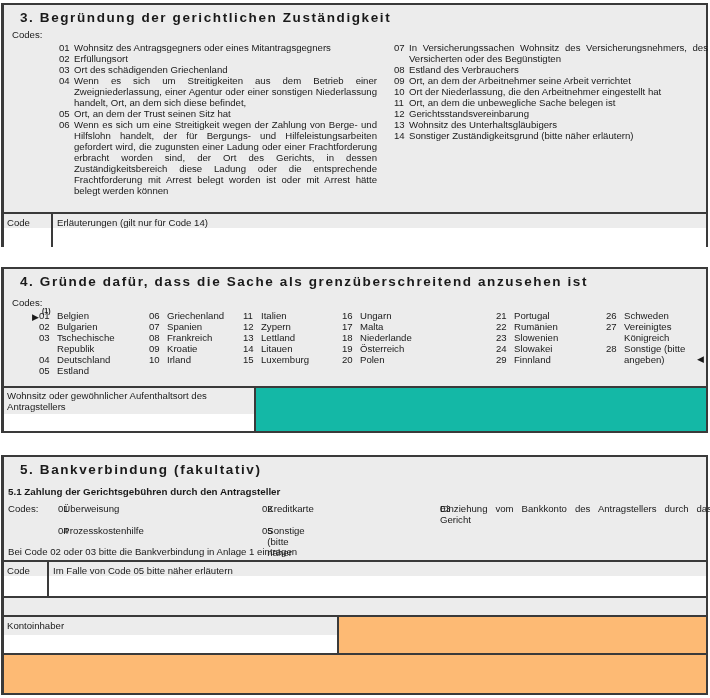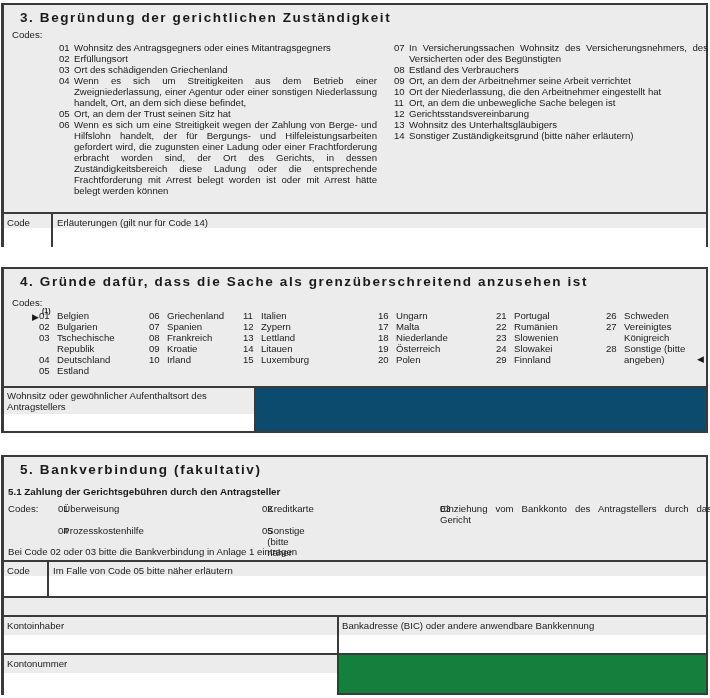--- a/index.html
+++ b/index.html
@@ -24,38 +24,38 @@
   .s3-code-row .c2 { flex: 1; padding: 3px 4px; background: linear-gradient(#ececec 0, #ececec 14px, #ffffff 14px); }
 
   
   #s4 { top: 267px; height: 166px; }
   #s4 .codes-label { position: absolute; top: 28px; left: 4px; }
   .arrow-left { position: absolute; top: 43px; left: 28px; font-size: 9px; }
   .sup { position: absolute; top: 36px; left: 38px; font-size: 7px; font-weight: bold; }
   .country-col { position: absolute; top: 41px; }
   .country-col .code-item .num { width: 18px; }
   .arrow-right { position: absolute; top: 85px; left: 693px; font-size: 9px; }
-  .s4-row { position: absolute; left: 0; right: 0; top: 117px; height: 45px; border-top: 2px solid #3a3a3a; display: flex; background: #0c4a6e; }
+  .s4-row { position: absolute; left: 0; right: 0; top: 117px; height: 45px; border-top: 2px solid #3a3a3a; display: flex; background: #14b8a6; }
   .s4-row > div { padding: 2px 3px; background: linear-gradient(#ececec 0, #ececec 26px, #ffffff 26px); }
   .s4-row .a { width: 252px; border-right: 2px solid #3a3a3a; }
   .s4-row .b { width: 233px; border-right: 2px solid #3a3a3a; }
   .s4-row .c { flex: 1; }
 
   
   #s5 { top: 455px; height: 240px; }
   .sub-title { font-weight: bold; font-size: 9.8px; padding-left: 4px; position: absolute; }
   .s51-title { top: 29px; }
   .s5-codes { position: absolute; top: 46px; left: 4px; right: 4px; height: 45px; }
   .s5-codes span { position: absolute; }
   .s5-note { position: absolute; top: 89px; left: 4px; }
   .s5-code-row { position: absolute; left: 0; right: 0; top: 103px; height: 38px; border-top: 2px solid #3a3a3a; border-bottom: 2px solid #3a3a3a; display: flex; background: #ffffff; }
   .s5-code-row .c1 { width: 45px; border-right: 2px solid #3a3a3a; padding: 3px 3px; background: linear-gradient(#ececec 0, #ececec 14px, #ffffff 14px); }
   .s5-code-row .c2 { flex: 1; padding: 3px 4px; background: linear-gradient(#ececec 0, #ececec 14px, #ffffff 14px); }
   .s52-title { top: 145px; }
-  .s5-grid { position: absolute; left: 0; right: 0; top: 158px; bottom: 0; border-top: 2px solid #3a3a3a; background: #15803d; }
+  .s5-grid { position: absolute; left: 0; right: 0; top: 158px; bottom: 0; border-top: 2px solid #3a3a3a; background: #fdba74; }
   .s5-grid .row { display: flex; height: 36px; }
   .s5-grid .row + .row { border-top: 2px solid #3a3a3a; height: 42px; }
   .s5-grid .cell { padding: 3px 3px; background: linear-gradient(#ececec 0, #ececec 18px, #ffffff 18px); }
   .s5-grid .left { width: 335px; border-right: 2px solid #3a3a3a; }
   .s5-grid .right { flex: 1; }
 </style>
 </head>
 <body>
 
 <div class="section" id="s3">
@@ -195,21 +195,21 @@
       </div>
     <div class="code-item">
         <span class="num">14</span>
         <span>Litauen</span>
       </div>
     <div class="code-item">
         <span class="num">15</span>
         <span>Luxemburg</span>
       </div>
   </div>
-  <div class="country-col" style="left:374px;width:110px;">
+  <div class="country-col" style="left:338px;width:110px;">
     <div class="code-item">
         <span class="num">16</span>
         <span>Ungarn</span>
       </div>
     <div class="code-item">
         <span class="num">17</span>
         <span>Malta</span>
       </div>
     <div class="code-item">
         <span class="num">18</span>
@@ -286,19 +286,17 @@
 
   <div class="s5-code-row">
     <div class="c1"><span>Code</span></div>
     <div class="c2"><span>Im Falle von Code 05 bitte näher erläutern</span></div>
   </div>
 
 
   <div class="s5-grid">
     <div class="row">
       <div class="cell left"><span>Kontoinhaber</span></div>
-      <div class="cell right"><span>Bankadresse (BIC) oder andere anwendbare Bankkennung</span></div>
     </div>
     <div class="row">
-      <div class="cell left"><span>Kontonummer</span></div>
     </div>
   </div>
 </div>
 
 </body></html>

